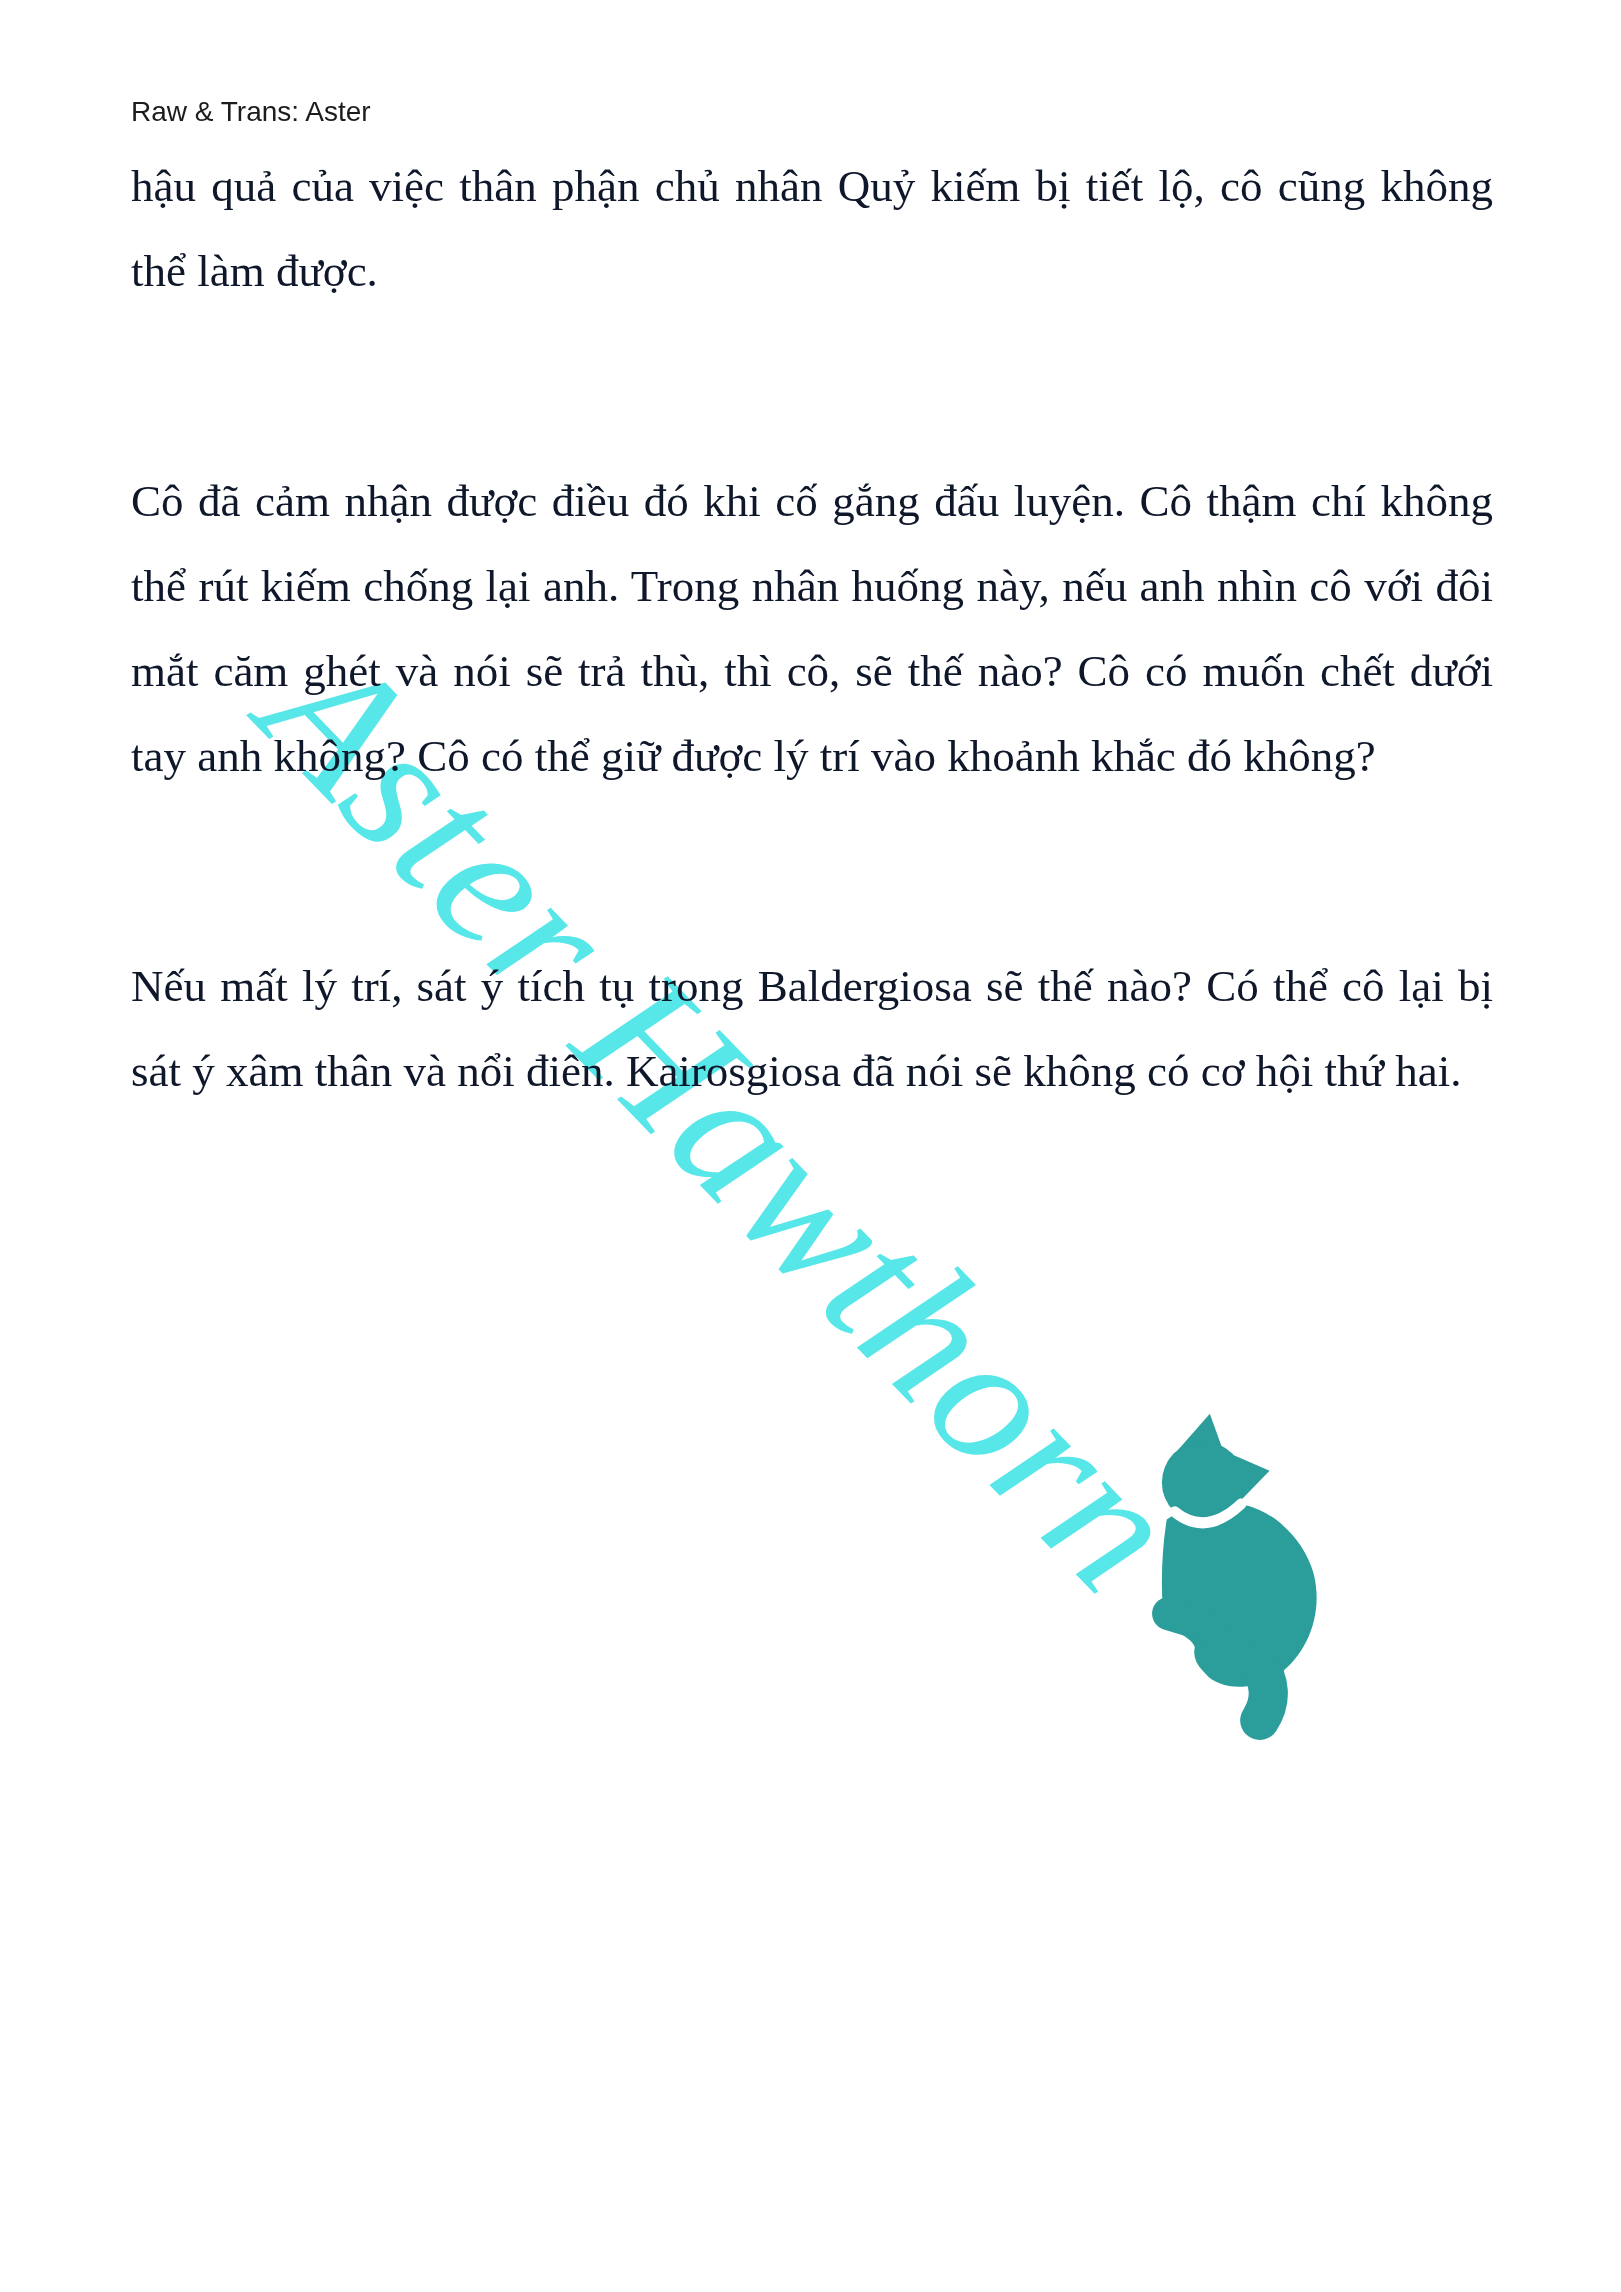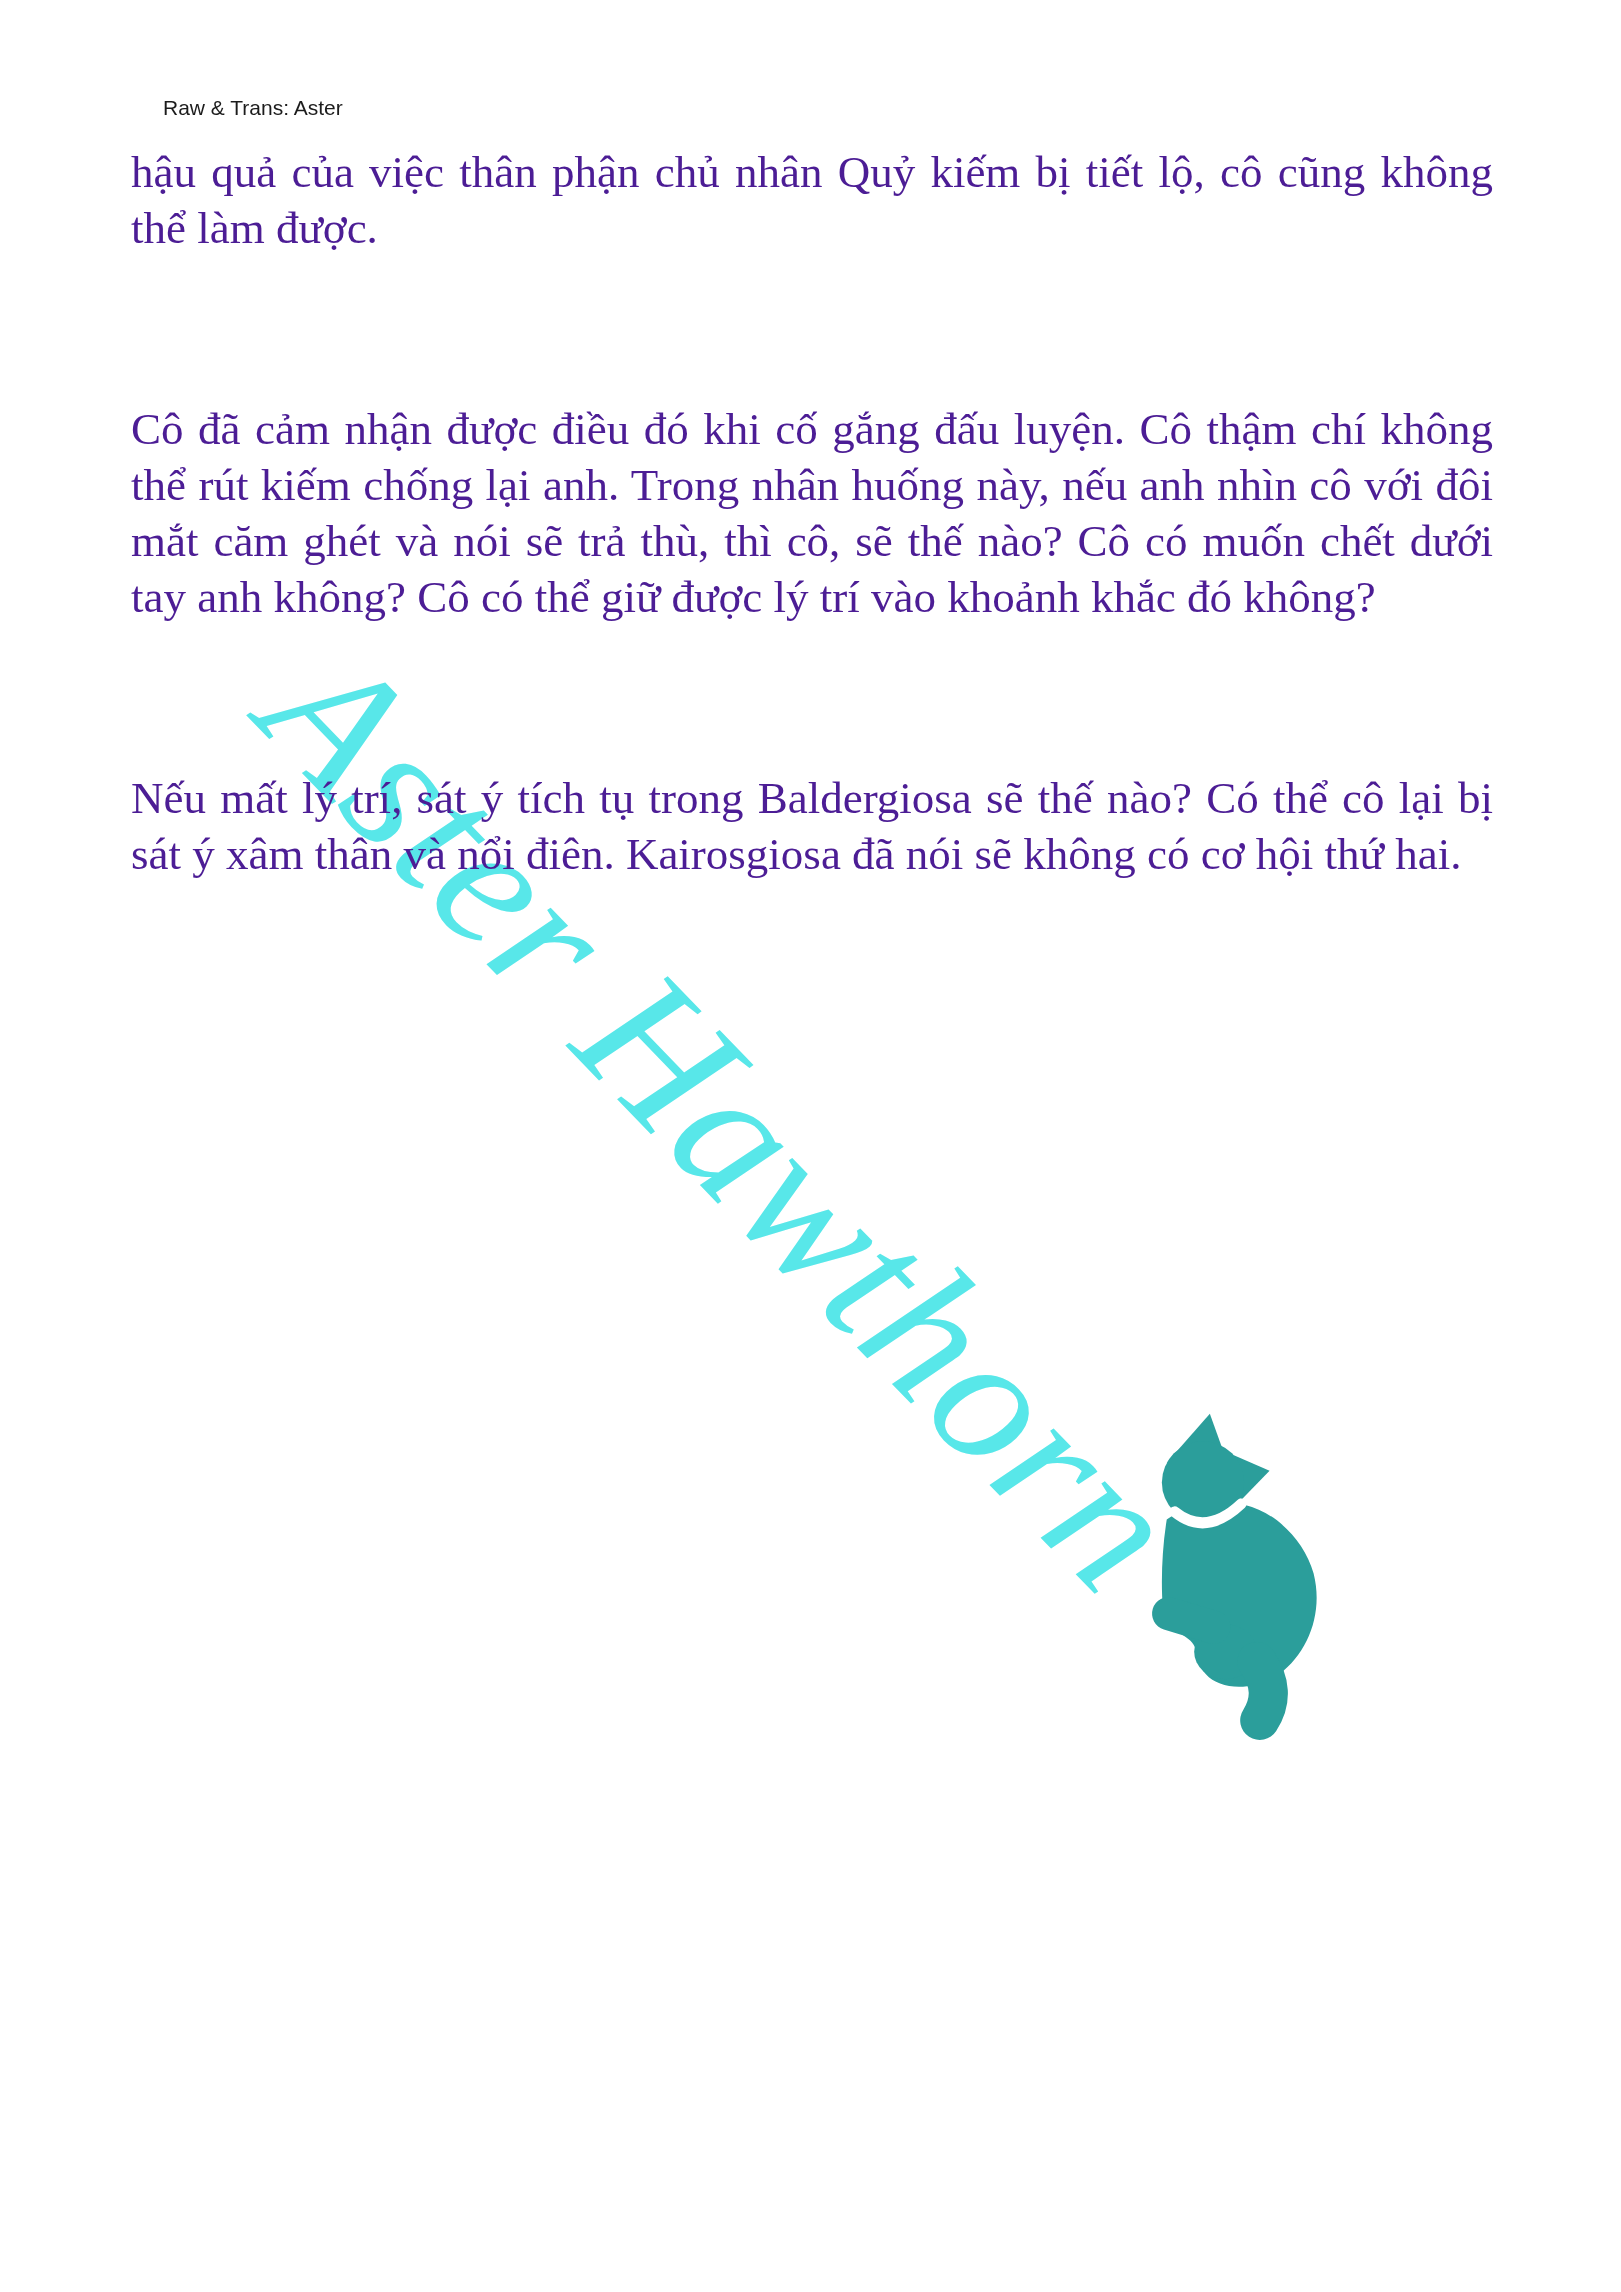--- a/index.html
+++ b/index.html
@@ -8,24 +8,23 @@
     width:1621px;height:2293px;
     background:#ffffff;
     overflow:hidden;
     margin:0 auto;
     font-family:"Liberation Serif","DejaVu Serif",serif;
   }
   .header{
     position:absolute;
     left:131px;top:96px;
     font-family:"Liberation Sans","DejaVu Sans",sans-serif;
-    font-size:21px;
+    font-size:28px;
     color:#1c1c1c;
     z-index:3;
-    margin-left:32px;
   }
   .watermark{
     position:absolute;
     left:372px;top:608px;
     font-family:"Liberation Serif","DejaVu Serif",serif;
     font-style:italic;
     font-size:186px;
     letter-spacing:2px;
     white-space:nowrap;
     transform:rotate(46deg);
@@ -42,22 +41,22 @@
   }
   .content{
     position:absolute;
     left:131px;top:144px;
     width:1362px;
     z-index:2;
   }
   .content p{
     margin:0 0 145px 0;
     font-size:45px;
-    line-height:56px;
-    color:#4c1d95;
+    line-height:85px;
+    color:#0f172a;
     text-align:justify;
   }
 </style>
 </head>
 <body>
 
 <div class="page">
 
   <div class="header">Raw &amp; Trans: Aster</div>
 

